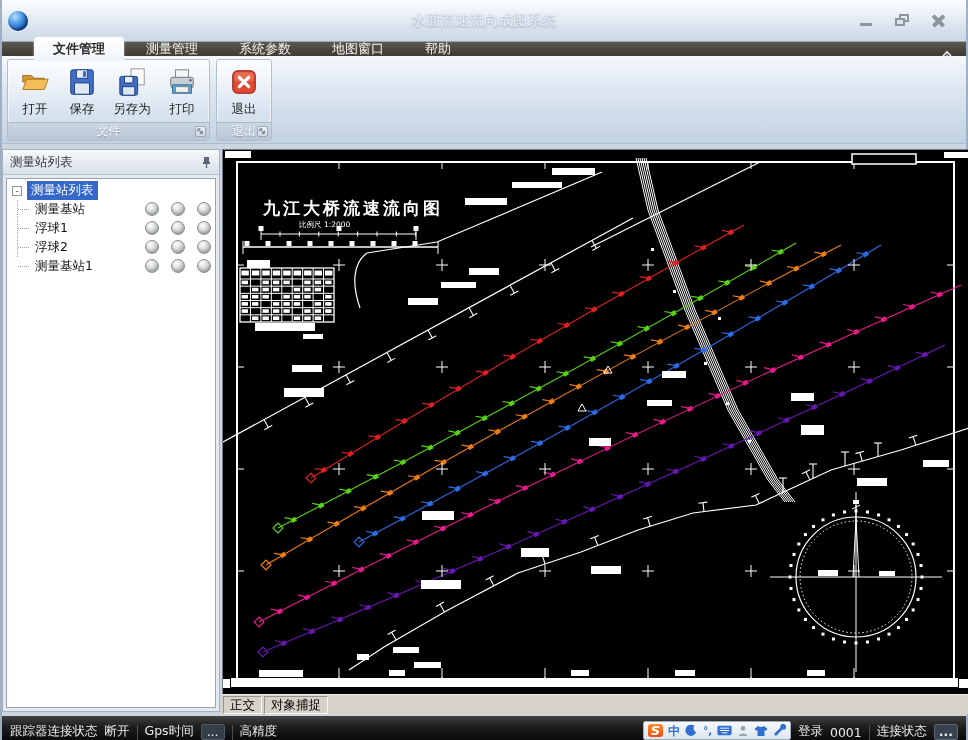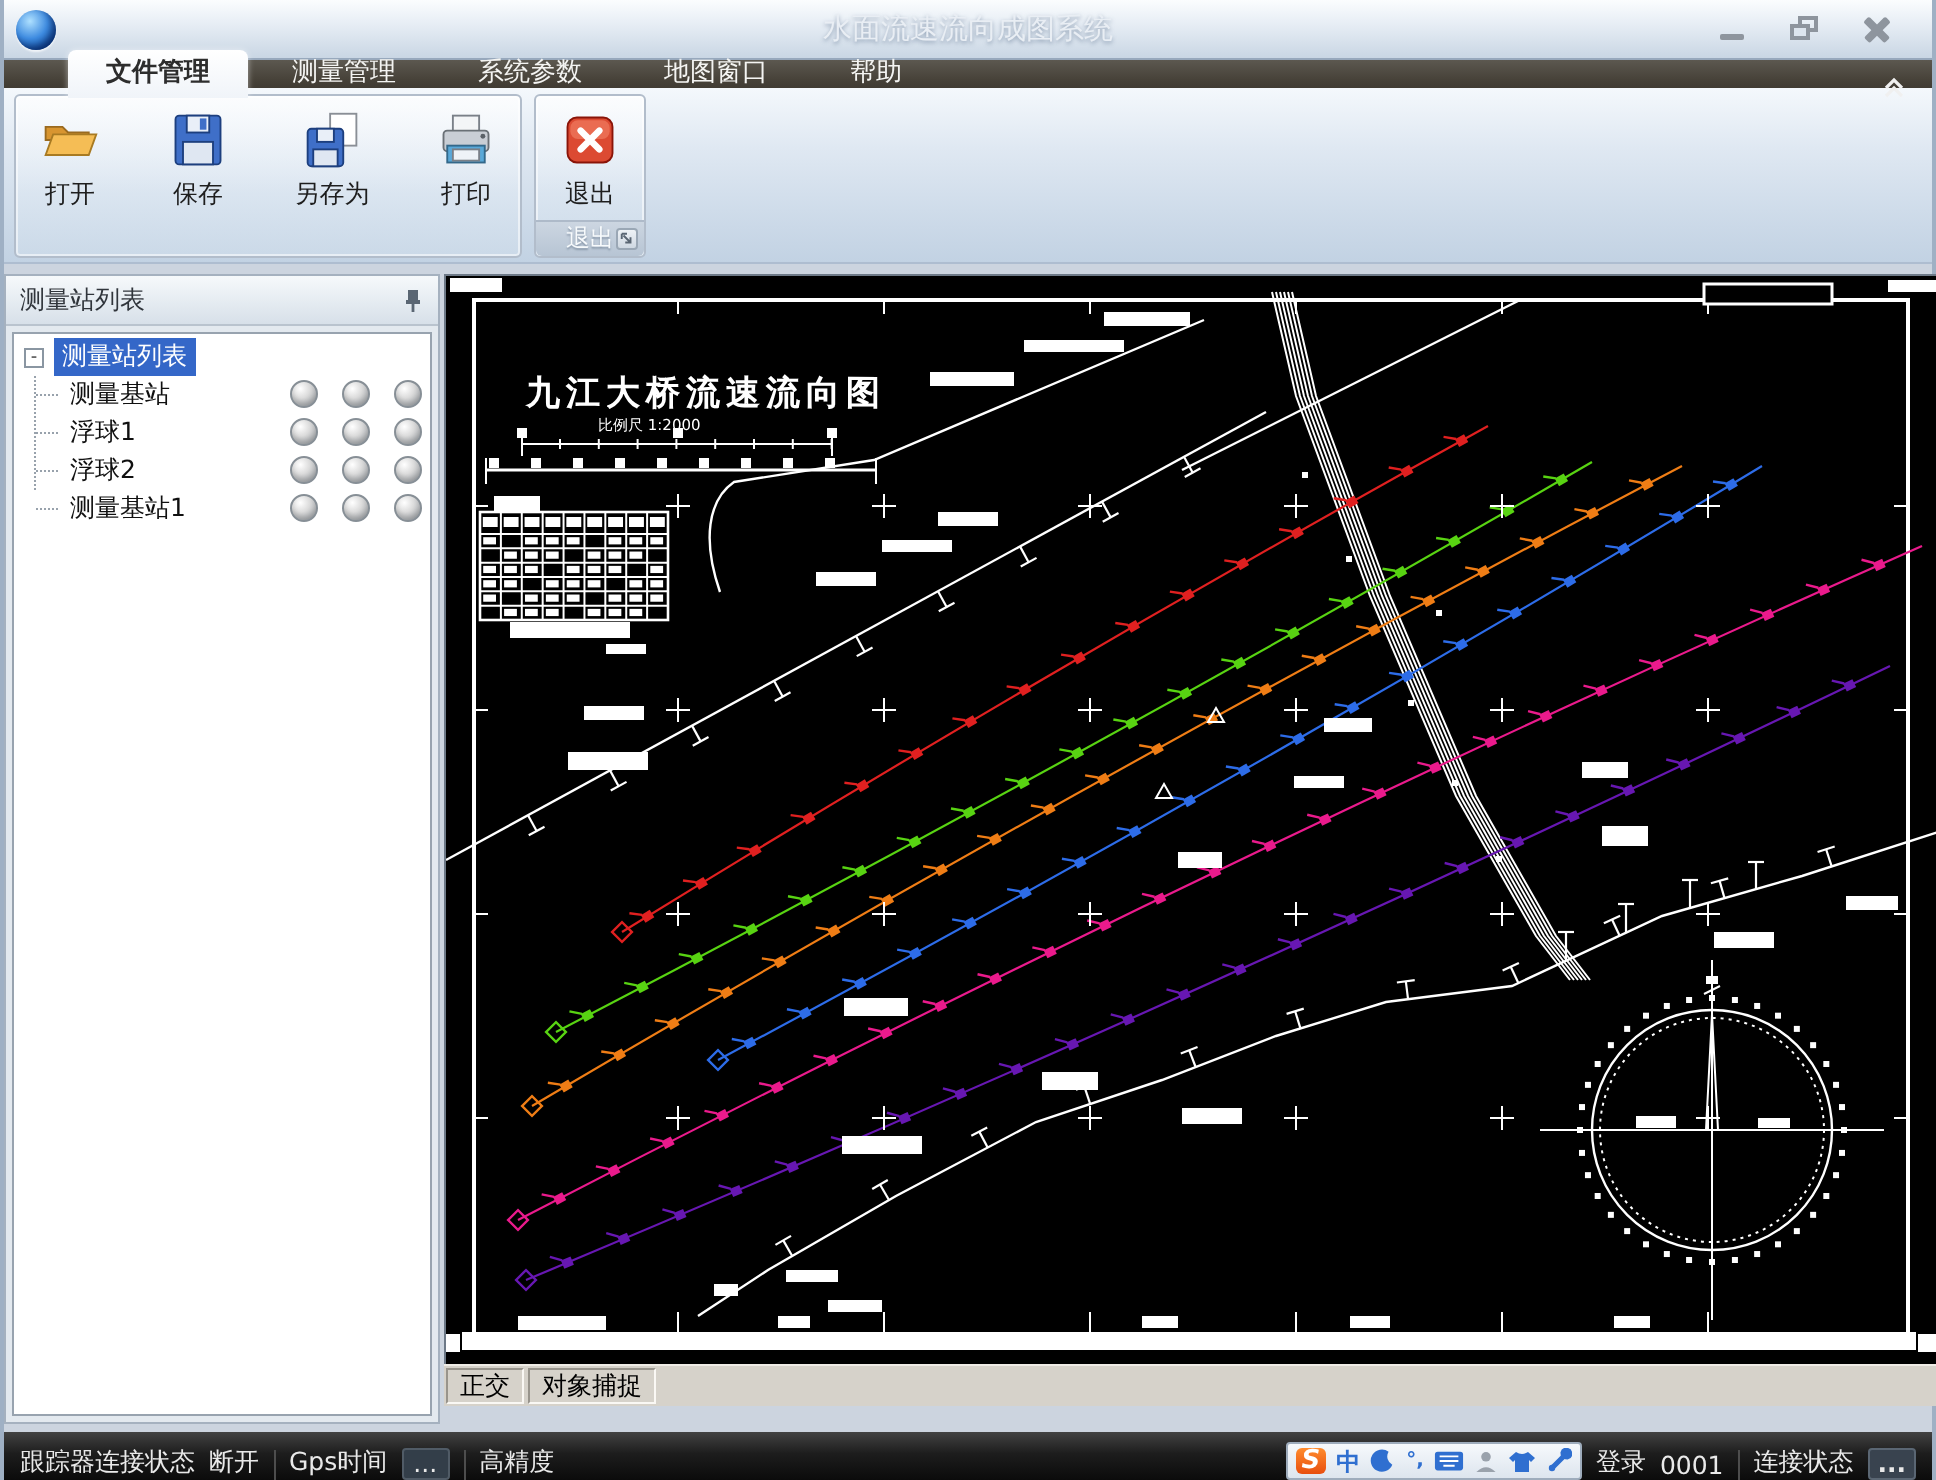--- a/index.html
+++ b/index.html
@@ -1,42 +1,42 @@
 <!DOCTYPE html>
 <html><head>
 <meta charset="utf-8">
 <style>
   * { margin:0; padding:0; box-sizing:border-box; }
   html,body { width:968px; height:740px; overflow:hidden; }
   body { font-family:"DejaVu Sans","Liberation Sans",sans-serif; background:#ccd4df; }
   .window { width:968px; height:740px; display:flex; flex-direction:column; border-left:2px solid #9fb0c4; border-right:2px solid #9fb0c4; }
 
   
-  .titlebar { height:30px; background:linear-gradient(#fbfdfe,#e5ecf4 45%,#c9d6e4); border-bottom:1px solid #97a8bc; display:flex; align-items:center; position:relative; flex:none; }
+  .titlebar { height:42px; background:linear-gradient(#fbfdfe,#e5ecf4 45%,#c9d6e4); border-bottom:1px solid #97a8bc; display:flex; align-items:center; position:relative; flex:none; }
   .appicon { width:20px; height:20px; margin-left:6px; border-radius:50%;
     background:radial-gradient(circle at 35% 28%, #aee0ff, #3e8be0 45%, #0c4a9e 80%, #06306e); box-shadow:inset -2px -2px 3px rgba(0,0,40,.4),0 1px 1px rgba(255,255,255,.7); }
   .title-text { position:absolute; left:0; right:0; text-align:center; color:#e9eef4; font-size:14.5px; text-shadow:0 1px 2px rgba(110,130,155,.75); }
   .winbtns { margin-left:auto; display:flex; gap:14px; padding-right:16px; z-index:2; }
   .wbtn { width:22px; height:16px; position:relative; }
   .wbtn .bar { position:absolute; left:4px; bottom:3px; width:12px; height:3px; background:#8e959e; border-radius:1px; }
   .wbtn .sq1 { position:absolute; left:7px; top:1px; width:10px; height:8px; border:2px solid #8e959e; }
   .wbtn .sq2 { position:absolute; left:3px; top:5px; width:10px; height:8px; border:2px solid #8e959e; background:#dde5ee; }
   .wbtn .x1,.wbtn .x2 { position:absolute; left:3px; top:6px; width:15px; height:3.5px; background:#8e959e; border-radius:1px; }
   .wbtn .x1 { transform:rotate(45deg); } .wbtn .x2 { transform:rotate(-45deg); }
 
   
   .tabrow { height:14px; background:linear-gradient(#5c5850,#474239 70%,#403b33); display:flex; align-items:center; padding-left:32px; gap:3px; flex:none; position:relative; }
   .tab { height:24px; line-height:24px; padding:0 19px; color:#f4f4f2; font-size:13px; border-radius:4px 4px 0 0; }
   .tab.active { background:linear-gradient(#ffffff,#f0f4f9); color:#2d2d2d; font-weight:bold; box-shadow:0 0 3px rgba(255,255,255,.5); }
   .collapse { position:absolute; right:12px; top:7px; }
 
   
   .ribbon { height:88px; background:linear-gradient(#f4f8fc,#dfe8f2 35%,#cfdcea 70%,#c2d2e3); border-bottom:1px solid #aebdd0; display:flex; align-items:stretch; padding:3px 3px 2px 5px; gap:6px; flex:none; }
   .rgroup { border:1px solid #b2bdcb; border-radius:3px; background:linear-gradient(rgba(255,255,255,.75),rgba(232,240,248,.35) 60%,rgba(214,226,238,.4)); display:flex; flex-direction:column; box-shadow:inset 0 0 0 1px rgba(255,255,255,.55); }
-  .rbuttons { flex:1; display:flex; padding:2px 5px 0 5px; gap:20px; }
+  .rbuttons { flex:1; display:flex; padding:2px 5px 0 5px; gap:3px; }
   .rbtn { width:44px; display:flex; flex-direction:column; align-items:center; padding-top:5px; gap:4px; font-size:12.5px; color:#1e1e1e; border-radius:3px; }
   .rbtn.wide { width:50px; }
   .rbtn svg { width:32px; height:30px; }
   .glabel { height:18px; background:linear-gradient(#ccd6e1,#b7c5d4); border-top:1px solid #aebac9; color:#f7fafc; text-shadow:0 1px 1px #8594a6; font-size:12px; display:flex; align-items:center; justify-content:center; position:relative; border-radius:0 0 3px 3px; }
   .launcher { position:absolute; right:3px; top:3px; width:11px; height:11px; background:linear-gradient(#eef2f6,#cfd8e2); border:1px solid #9aa7b5; border-radius:2px; display:flex; align-items:center; justify-content:center; }
 
   
   .mainrow { flex:1; display:flex; background:#ccd4df; }
   .dock { width:218px; margin:5px 0 4px 0; display:flex; flex-direction:column; background:#e3e9ef; border:1px solid #a5b1bf; flex:none; }
   .phdr { height:25px; background:linear-gradient(#f6f9fb,#d7e0e9); border-bottom:1px solid #b9c3ce; display:flex; align-items:center; padding:0 7px; font-size:12.5px; color:#303固5; color:#30353b; }
@@ -141,20 +141,28 @@
         <div class="rbtn">
           <svg viewBox="0 0 32 32">
             <rect x="9" y="3" width="14" height="9" fill="#f3f5f7" stroke="#7a8088"></rect>
             <rect x="4" y="11" width="24" height="11" rx="2" fill="#c9ced5" stroke="#6a7076"></rect>
             <rect x="6" y="19" width="20" height="9" fill="#59a8d8" stroke="#33688a"></rect>
             <rect x="9" y="21" width="14" height="6" fill="#eef3f7" stroke="#7a8088"></rect>
             <circle cx="25" cy="14" r="1.3" fill="#5b6168"></circle>
           </svg>
           <span>打印</span>
         </div>
+      </div>
+      <div class="glabel">
+        <span>文件</span>
+        <span class="launcher">
+          <svg width="7" height="7" viewBox="0 0 8 8">
+              <path d="M1 1 H4 M1 1 V4 M2 2 L6 6 M6 3 V6 H3" fill="none" stroke="#5a6673" stroke-width="1.1"></path>
+            </svg>
+        </span>
       </div>
     </div>
 
     <div class="rgroup">
       <div class="rbuttons">
         <div class="rbtn">
           <svg viewBox="0 0 32 32">
             <rect x="4" y="4" width="24" height="24" rx="5" fill="#dc4a32" stroke="#8a1408"></rect>
             <rect x="5.5" y="5.5" width="21" height="10" rx="4" fill="#ef7a60" opacity="0.7"></rect>
             <path d="M11 11 L21 21 M21 11 L11 21" stroke="#ffffff" stroke-width="3.4" stroke-linecap="round"></path>

